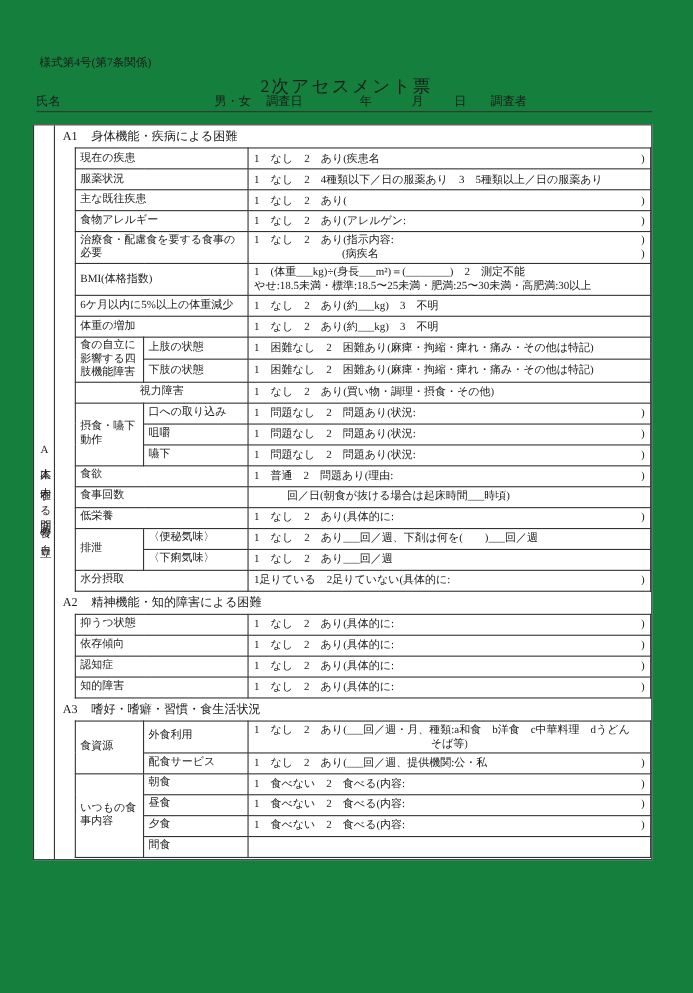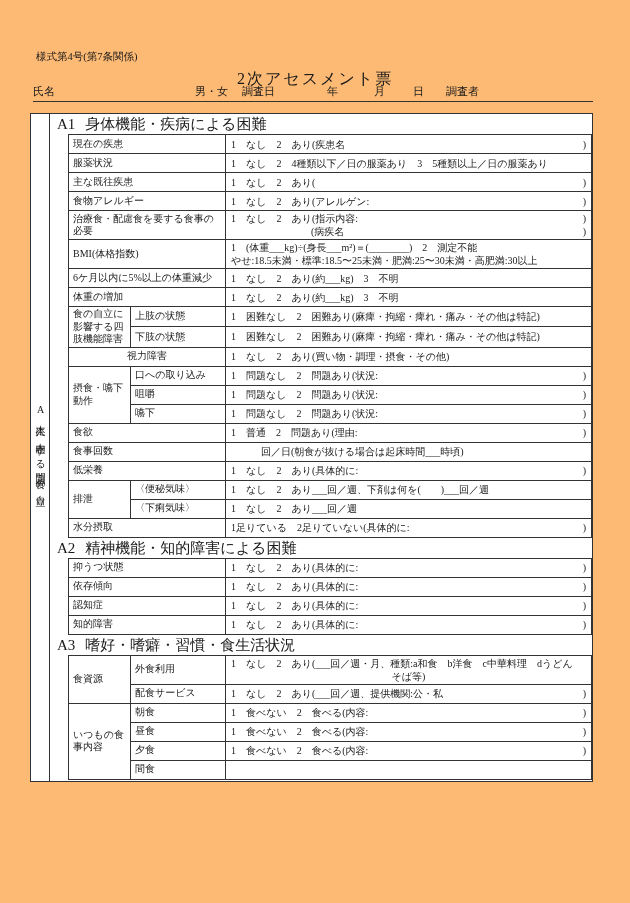--- a/index.html
+++ b/index.html
@@ -2,21 +2,21 @@
 <html><head>
 <meta charset="utf-8">
 <style>
   * { box-sizing: border-box; }
   html,body { margin:0; padding:0; }
   body {
     width:630px; height:903px; background:#ffffff;
     font-family:"Liberation Serif","DejaVu Serif",serif;
     color:#1a1a1a;
   }
-  .page { position:relative; width:630px; height:903px; background:#fdba74; overflow:hidden; }
+  .page { position:relative; width:630px; height:903px; background:#15803d; overflow:hidden; }
 
   .form-no { position:absolute; top:50px; left:36px; font-size:10.5px; }
   .doc-title { position:absolute; top:69px; left:0; width:100%; text-align:center; font-size:16px; letter-spacing:2px; }
 
   .name-line {
     position:absolute; top:84px; left:33px; width:560px;
     display:flex; align-items:baseline; font-size:11px;
     border-bottom:1px solid #333; padding-bottom:2px; white-space:nowrap;
   }
   .sp { display:inline-block; }
@@ -32,21 +32,21 @@
   .side-col {
     width:19px; border-right:1px solid #333;
     display:flex; align-items:center; justify-content:center;
   }
   .side-col span {
     writing-mode:vertical-rl; text-orientation:upright;
     font-size:10px; letter-spacing:2px; line-height:1;
   }
   .content-col { flex:1; min-width:0; padding-bottom:1px; }
 
-  .sec-head { height:20px; line-height:20px; font-size:15px; padding-left:7px; white-space:nowrap; }
+  .sec-head { height:20px; line-height:20px; font-size:11px; padding-left:7px; white-space:nowrap; }
   .sec-head .sec-id { display:inline-block; min-width:16px; margin-right:10px; }
   .sec-body { margin-left:18px; }
 
   table.rows-table { width:100%; border-collapse:collapse; table-layout:fixed; font-size:10px; }
   table.rows-table td { border:1px solid #333; vertical-align:middle; overflow:hidden; }
   td.l, td.g, td.s { padding:1px 4px; line-height:12.5px; }
   td.l.center { text-align:center; }
   td.v { padding:1px 5px; }
   .vline { display:flex; justify-content:space-between; line-height:13px; white-space:nowrap; }
   .vline.center { justify-content:center; }

